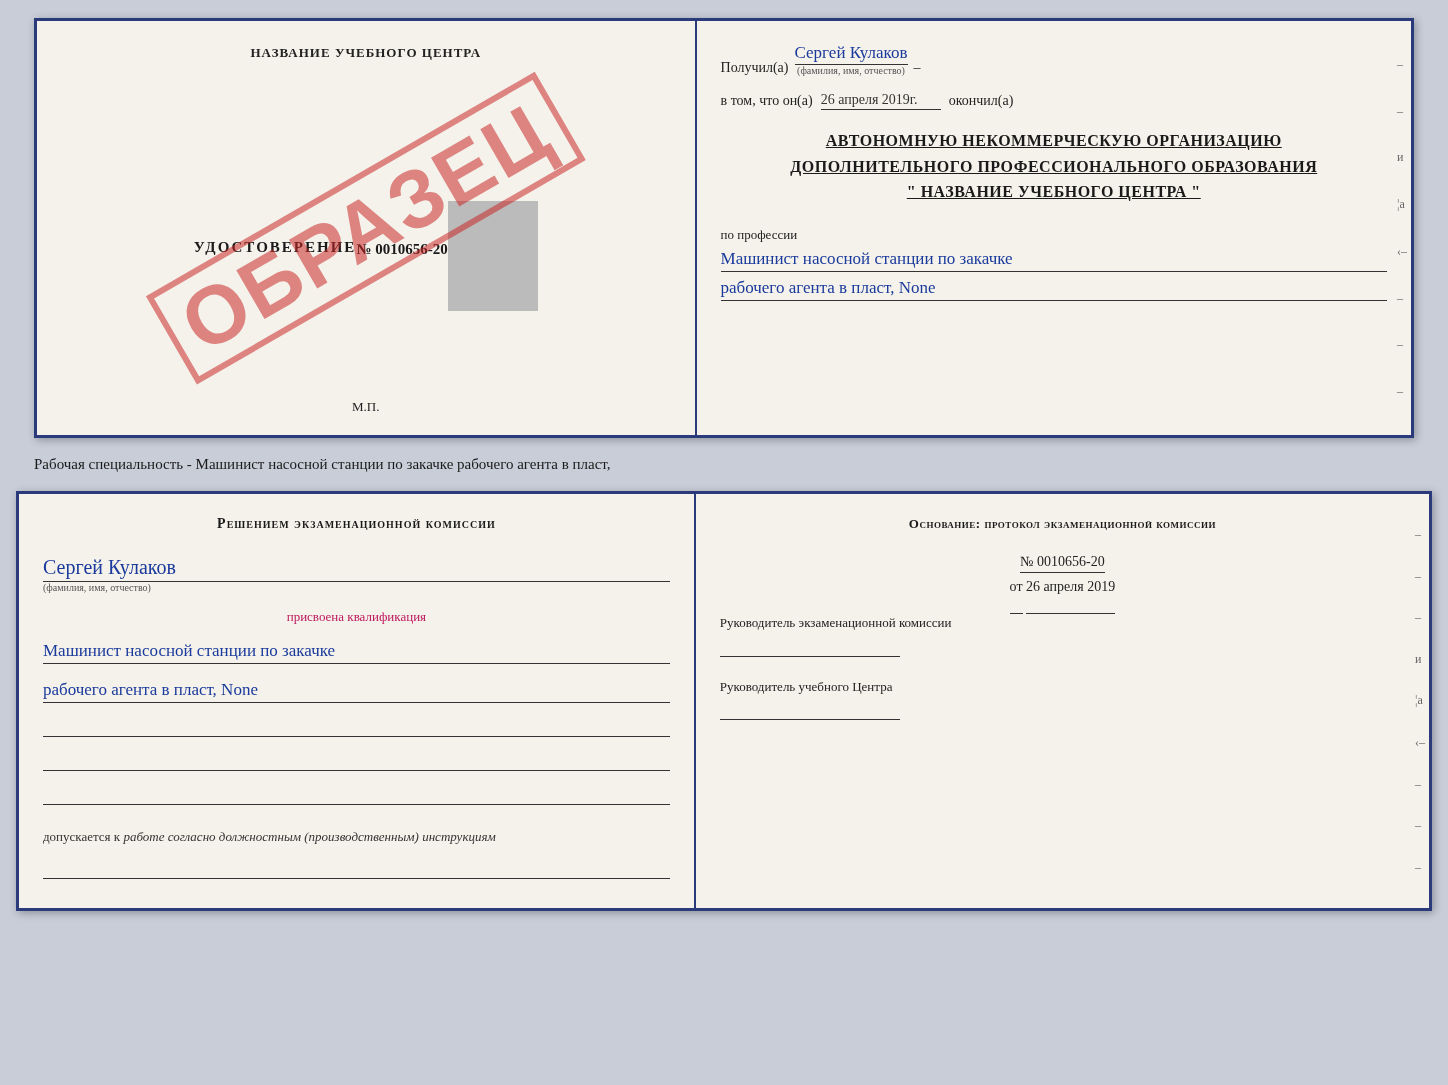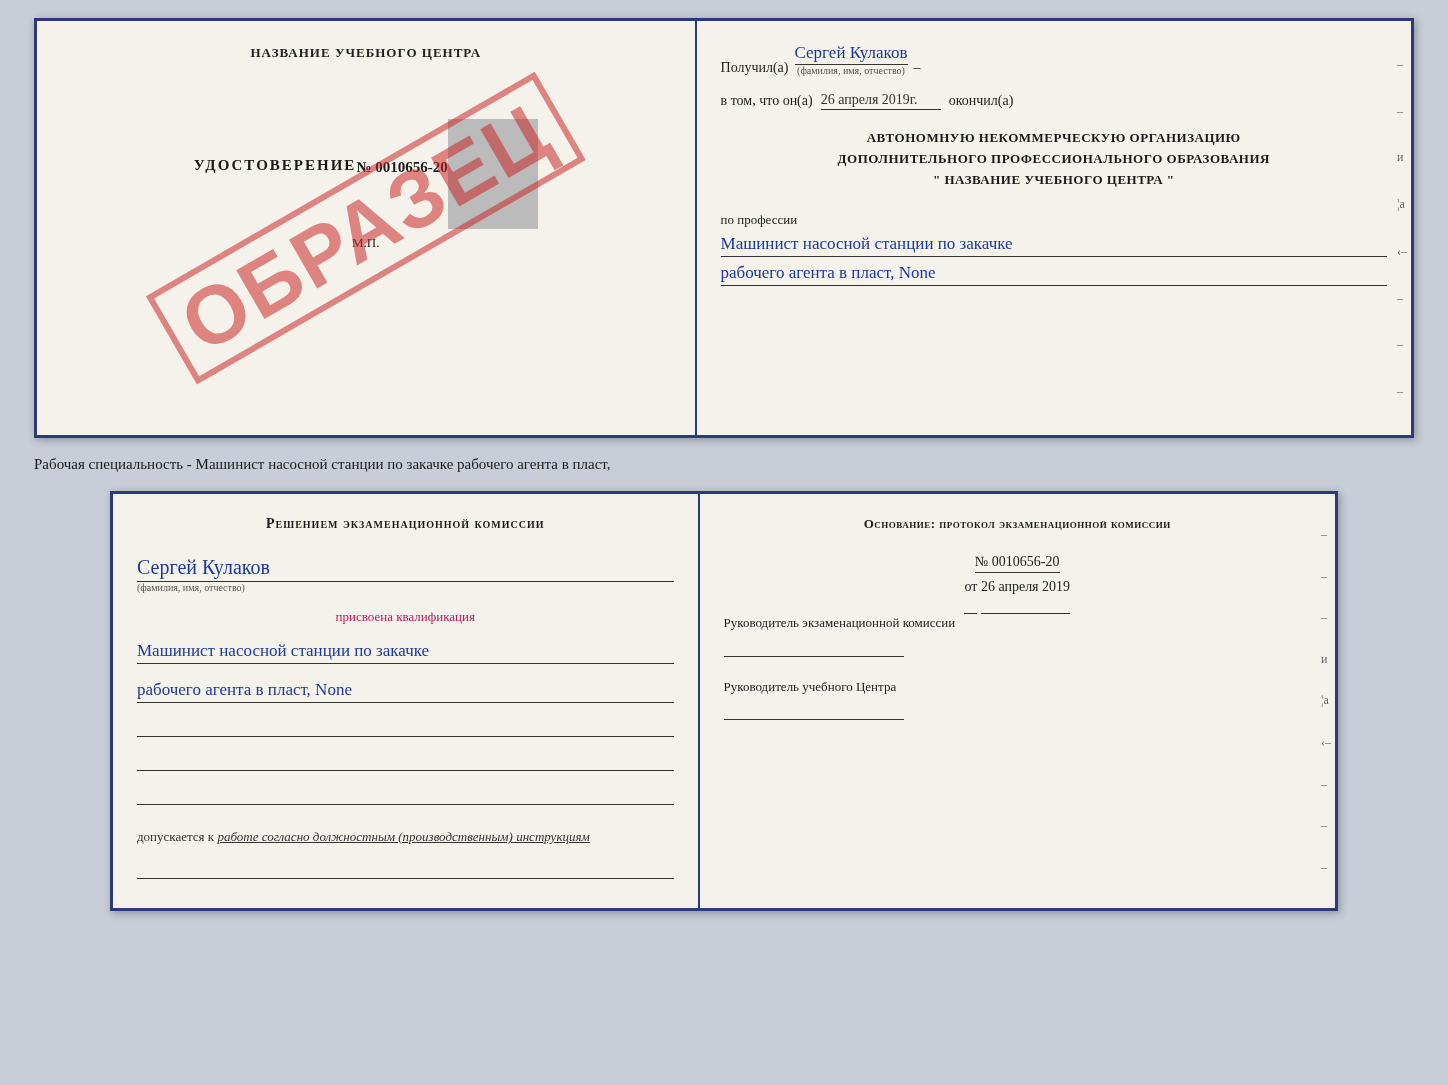--- a/index.html
+++ b/index.html
@@ -27,20 +27,21 @@
     }
 
     .doc-left {
       width: 48%;
       border-right: 2px solid #2b3a7a;
       padding: 24px 20px 20px 20px;
       display: flex;
       flex-direction: column;
       align-items: center;
       position: relative;
+      justify-content: space-between;
     }
 
     .doc-right {
       width: 52%;
       padding: 22px 24px 20px 24px;
       display: flex;
       flex-direction: column;
       gap: 10px;
       position: relative;
     }
@@ -165,25 +166,26 @@
     }
 
     .okoncil-text {
       font-size: 14px;
       color: #222;
     }
 
     .org-block {
       margin-top: 8px;
       text-align: center;
-      font-size: 13px;
+      font-size: 16px;
       font-weight: bold;
       letter-spacing: 0.5px;
       color: #1a1a1a;
       line-height: 1.6;
+      text-decoration: underline;
     }
 
     .profession-block {
       margin-top: 10px;
     }
 
     .po-professii {
       font-size: 13px;
       color: #222;
     }
@@ -202,21 +204,21 @@
     .between-label {
       width: 1380px;
       font-size: 15px;
       color: #1a1a1a;
       line-height: 1.4;
       padding: 2px 0;
     }
 
     
     .document-bottom {
-      width: 1228px;
+      width: 1416px;
       background: #f5f2eb;
       border: 3px solid #2b3a7a;
       display: flex;
       min-height: 420px;
       box-shadow: 2px 2px 8px rgba(0,0,0,0.3);
     }
 
     .bottom-left {
       width: 48%;
       border-right: 2px solid #2b3a7a;
@@ -284,21 +286,20 @@
     .dopuskaetsya {
       font-size: 13px;
       color: #333;
       margin-top: 16px;
     }
 
     .dopuskaetsya-italic {
       font-style: italic;
       font-size: 13px;
       color: #333;
-      text-decoration: underline;
     }
 
     .osnovanje-title {
       font-size: 13px;
       letter-spacing: 0.5px;
       color: #1a1a1a;
       font-variant: small-caps;
       text-align: center;
       font-weight: bold;
     }

